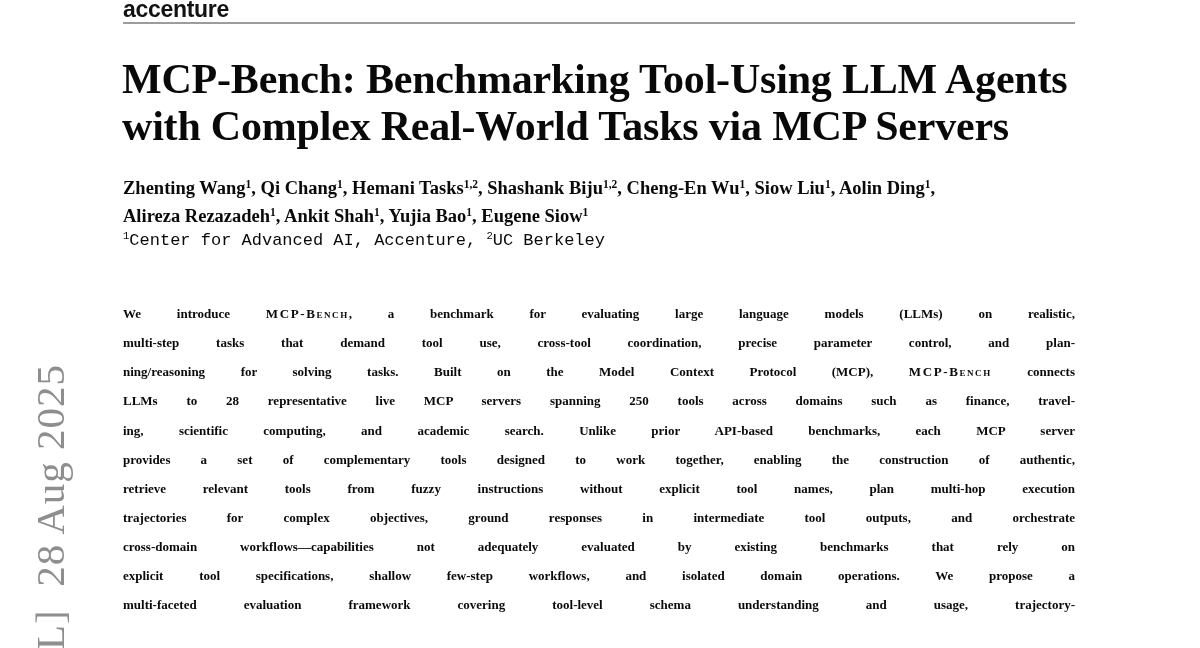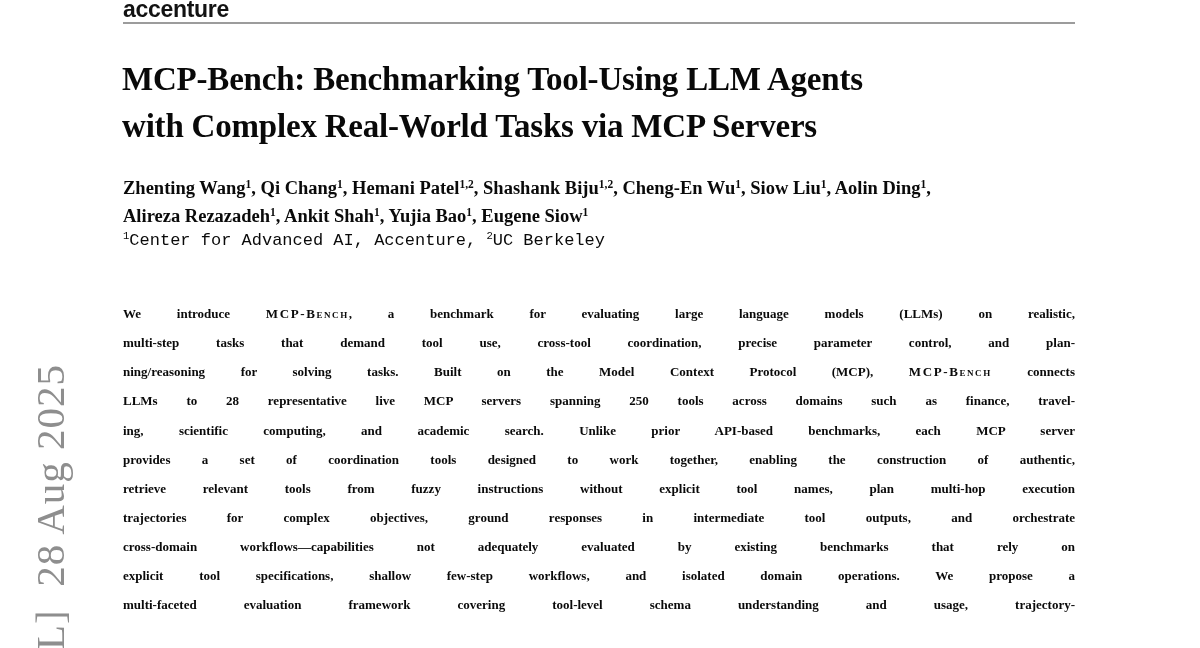--- a/index.html
+++ b/index.html
@@ -16,21 +16,21 @@
     font-family: "Liberation Sans", sans-serif;
     font-weight: 700; font-size: 23px; color: #121212;
     letter-spacing: -0.3px;
   }
   .rule {
     position: absolute; left: 123px; top: 22px;
     width: 952px; height: 2px; background: #9c9c9c;
   }
   .title {
     position: absolute; left: 122px; top: 56px; width: 965px;
-    font-size: 33px; font-weight: 700; line-height: 47px;
+    font-size: 42px; font-weight: 700; line-height: 47px;
     letter-spacing: -0.2px; color: #090909;
   }
   .authors {
     position: absolute; left: 123px; top: 174px; width: 958px;
     font-size: 18.5px; font-weight: 700; line-height: 28px;
     white-space: nowrap;
   }
   .affil {
     position: absolute; left: 123px; top: 230px; width: 800px;
     font-size: 17px; font-weight: 400; line-height: 22px;
@@ -71,31 +71,31 @@
 
 <div class="logo">accenture</div>
 <div class="rule"></div>
 
 <div class="title">
   <div>MCP-Bench: Benchmarking Tool-Using LLM Agents</div>
   <div>with Complex Real-World Tasks via MCP Servers</div>
 </div>
 
 <div class="authors">
-    <div><span>Zhenting Wang</span><sup>1</sup>, <span>Qi Chang</span><sup>1</sup>, <span>Hemani Patel</span><sup>1,2</sup>, <span>Shashank Biju</span><sup>1,2</sup>, <span>Cheng-En Wu</span><sup>1</sup>, <span>Siow Liu</span><sup>1</sup>, <span>Aolin Ding</span><sup>1</sup>,</div>
+    <div><span>Zhenting Wang</span><sup>1</sup>, <span>Qi Chang</span><sup>1</sup>, <span>Hemani Tasks</span><sup>1,2</sup>, <span>Shashank Biju</span><sup>1,2</sup>, <span>Cheng-En Wu</span><sup>1</sup>, <span>Siow Liu</span><sup>1</sup>, <span>Aolin Ding</span><sup>1</sup>,</div>
     <div><span>Alireza Rezazadeh</span><sup>1</sup>, <span>Ankit Shah</span><sup>1</sup>, <span>Yujia Bao</span><sup>1</sup>, <span>Eugene Siow</span><sup>1</sup></div>
   </div>
 
 <div class="affil"><sup>1</sup><span>Center for Advanced AI, Accenture, </span><sup>2</sup><span>UC Berkeley</span></div>
 
 <div class="abstract">
     <div class="line">We introduce <span class="sc">MCP-Bench</span>, a benchmark for evaluating large language models (LLMs) on realistic,</div>
     <div class="line">multi-step tasks that demand tool use, cross-tool coordination, precise parameter control, and plan-</div>
     <div class="line">ning/reasoning for solving tasks. Built on the Model Context Protocol (MCP), <span class="sc">MCP-Bench</span> connects</div>
     <div class="line">LLMs to 28 representative live MCP servers spanning 250 tools across domains such as finance, travel-</div>
     <div class="line">ing, scientific computing, and academic search. Unlike prior API-based benchmarks, each MCP server</div>
-    <div class="line">provides a set of coordination tools designed to work together, enabling the construction of authentic,</div>
+    <div class="line">provides a set of complementary tools designed to work together, enabling the construction of authentic,</div>
     <div class="line">retrieve relevant tools from fuzzy instructions without explicit tool names, plan multi-hop execution</div>
     <div class="line">trajectories for complex objectives, ground responses in intermediate tool outputs, and orchestrate</div>
     <div class="line">cross-domain workflows—capabilities not adequately evaluated by existing benchmarks that rely on</div>
     <div class="line">explicit tool specifications, shallow few-step workflows, and isolated domain operations. We propose a</div>
     <div class="line">multi-faceted evaluation framework covering tool-level schema understanding and usage, trajectory-</div>
   </div>
 
 </body></html>

